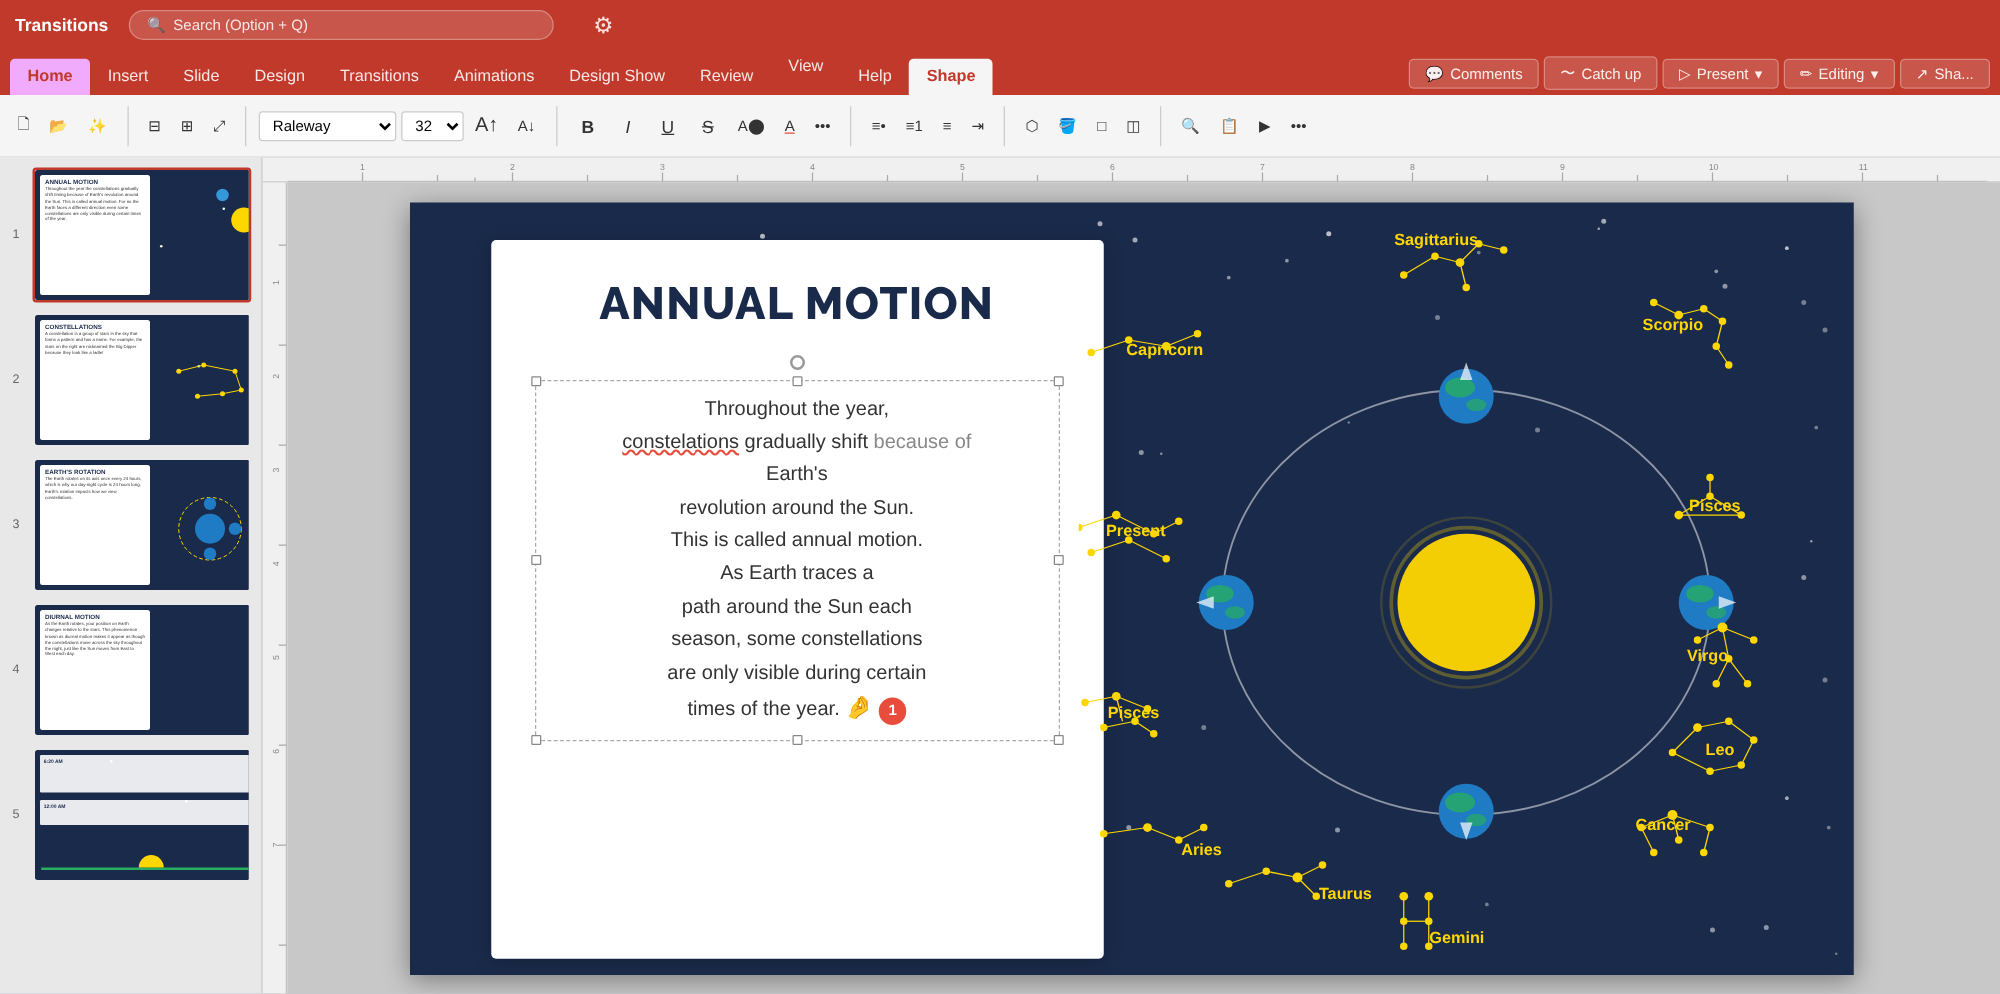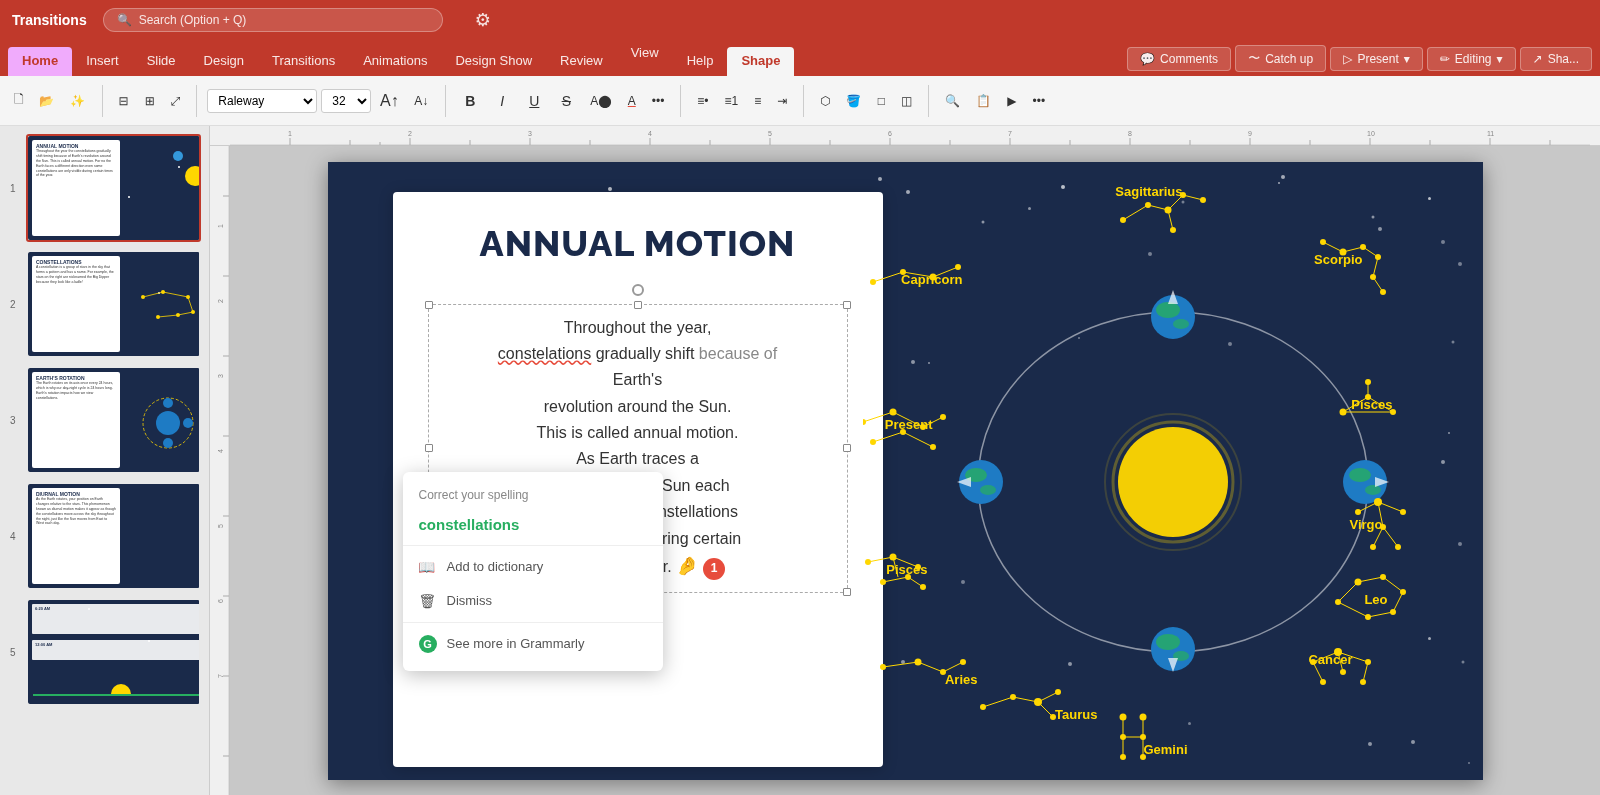--- a/index.html
+++ b/index.html
@@ -688,38 +688,20 @@
               This is called annual motion.<br>
               As Earth traces a<br>
               path around the Sun each<br>
               season, some constellations<br>
               are only visible during certain<br>
               times of the year. <span style="font-size:18px;">🤌</span> <span style="display:inline-flex;width:22px;height:22px;background:#e74c3c;border-radius:50%;color:white;font-size:12px;font-weight:700;align-items:center;justify-content:center;">1</span>
             </div>
           </div>
         </div>
 
-        <div id="spell-popup">
-          <div style="padding:6px 16px;font-size:12px;color:#888;">Correct your spelling</div>
-          <div class="spell-suggestion">constellations</div>
-          <div class="spell-divider"></div>
-          <div class="spell-action">
-            <div class="spell-action-icon">📖</div>
-            <span>Add to dictionary</span>
-          </div>
-          <div class="spell-action">
-            <div class="spell-action-icon">🗑</div>
-            <span>Dismiss</span>
-          </div>
-          <div class="spell-divider"></div>
-          <div class="spell-action">
-            <div class="grammarly-icon">G</div>
-            <span>See more in Grammarly</span>
-          </div>
-        </div>
 
         <svg style="position:absolute;right:0;top:0;width:620px;height:618px;" viewBox="0 0 620 618">
 
           <circle cx="45" cy="30" r="2" fill="white" opacity="0.6"></circle>
           <circle cx="120" cy="60" r="1.5" fill="white" opacity="0.5"></circle>
           <circle cx="200" cy="25" r="2" fill="white" opacity="0.7"></circle>
           <circle cx="320" cy="40" r="1.5" fill="white" opacity="0.4"></circle>
           <circle cx="420" cy="15" r="2" fill="white" opacity="0.6"></circle>
           <circle cx="510" cy="55" r="1.5" fill="white" opacity="0.5"></circle>
           <circle cx="580" cy="80" r="2" fill="white" opacity="0.4"></circle>

